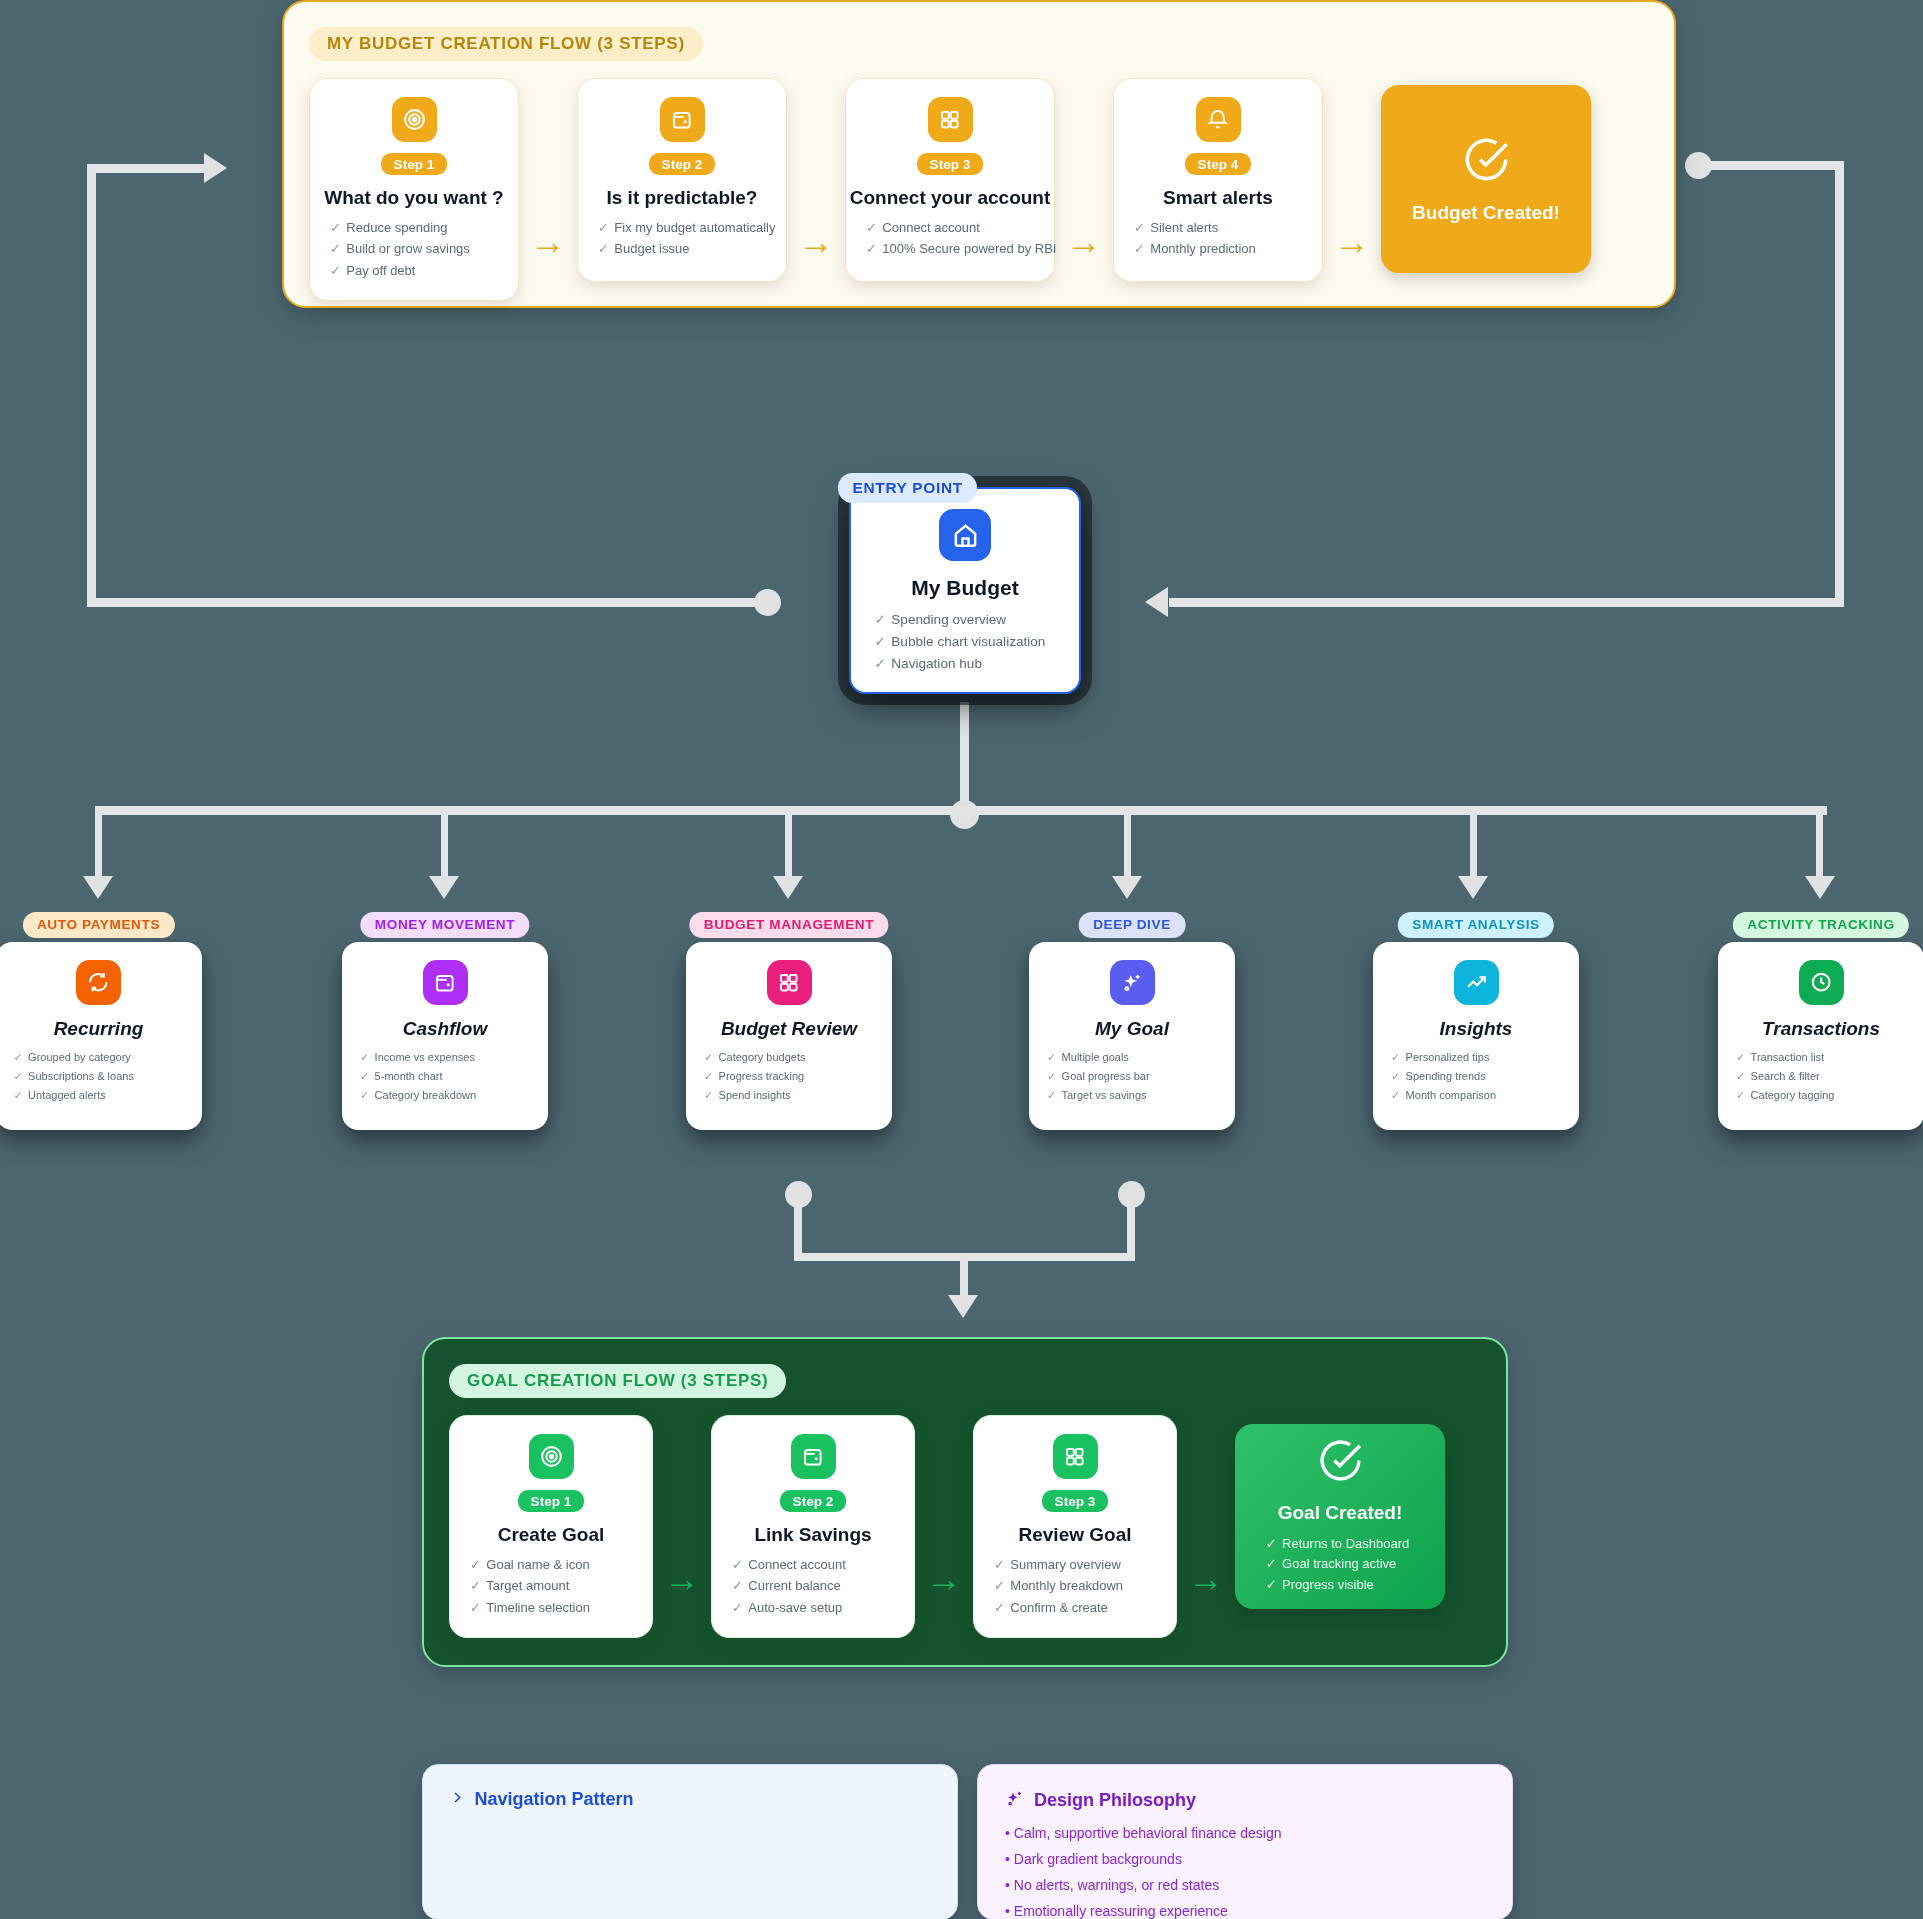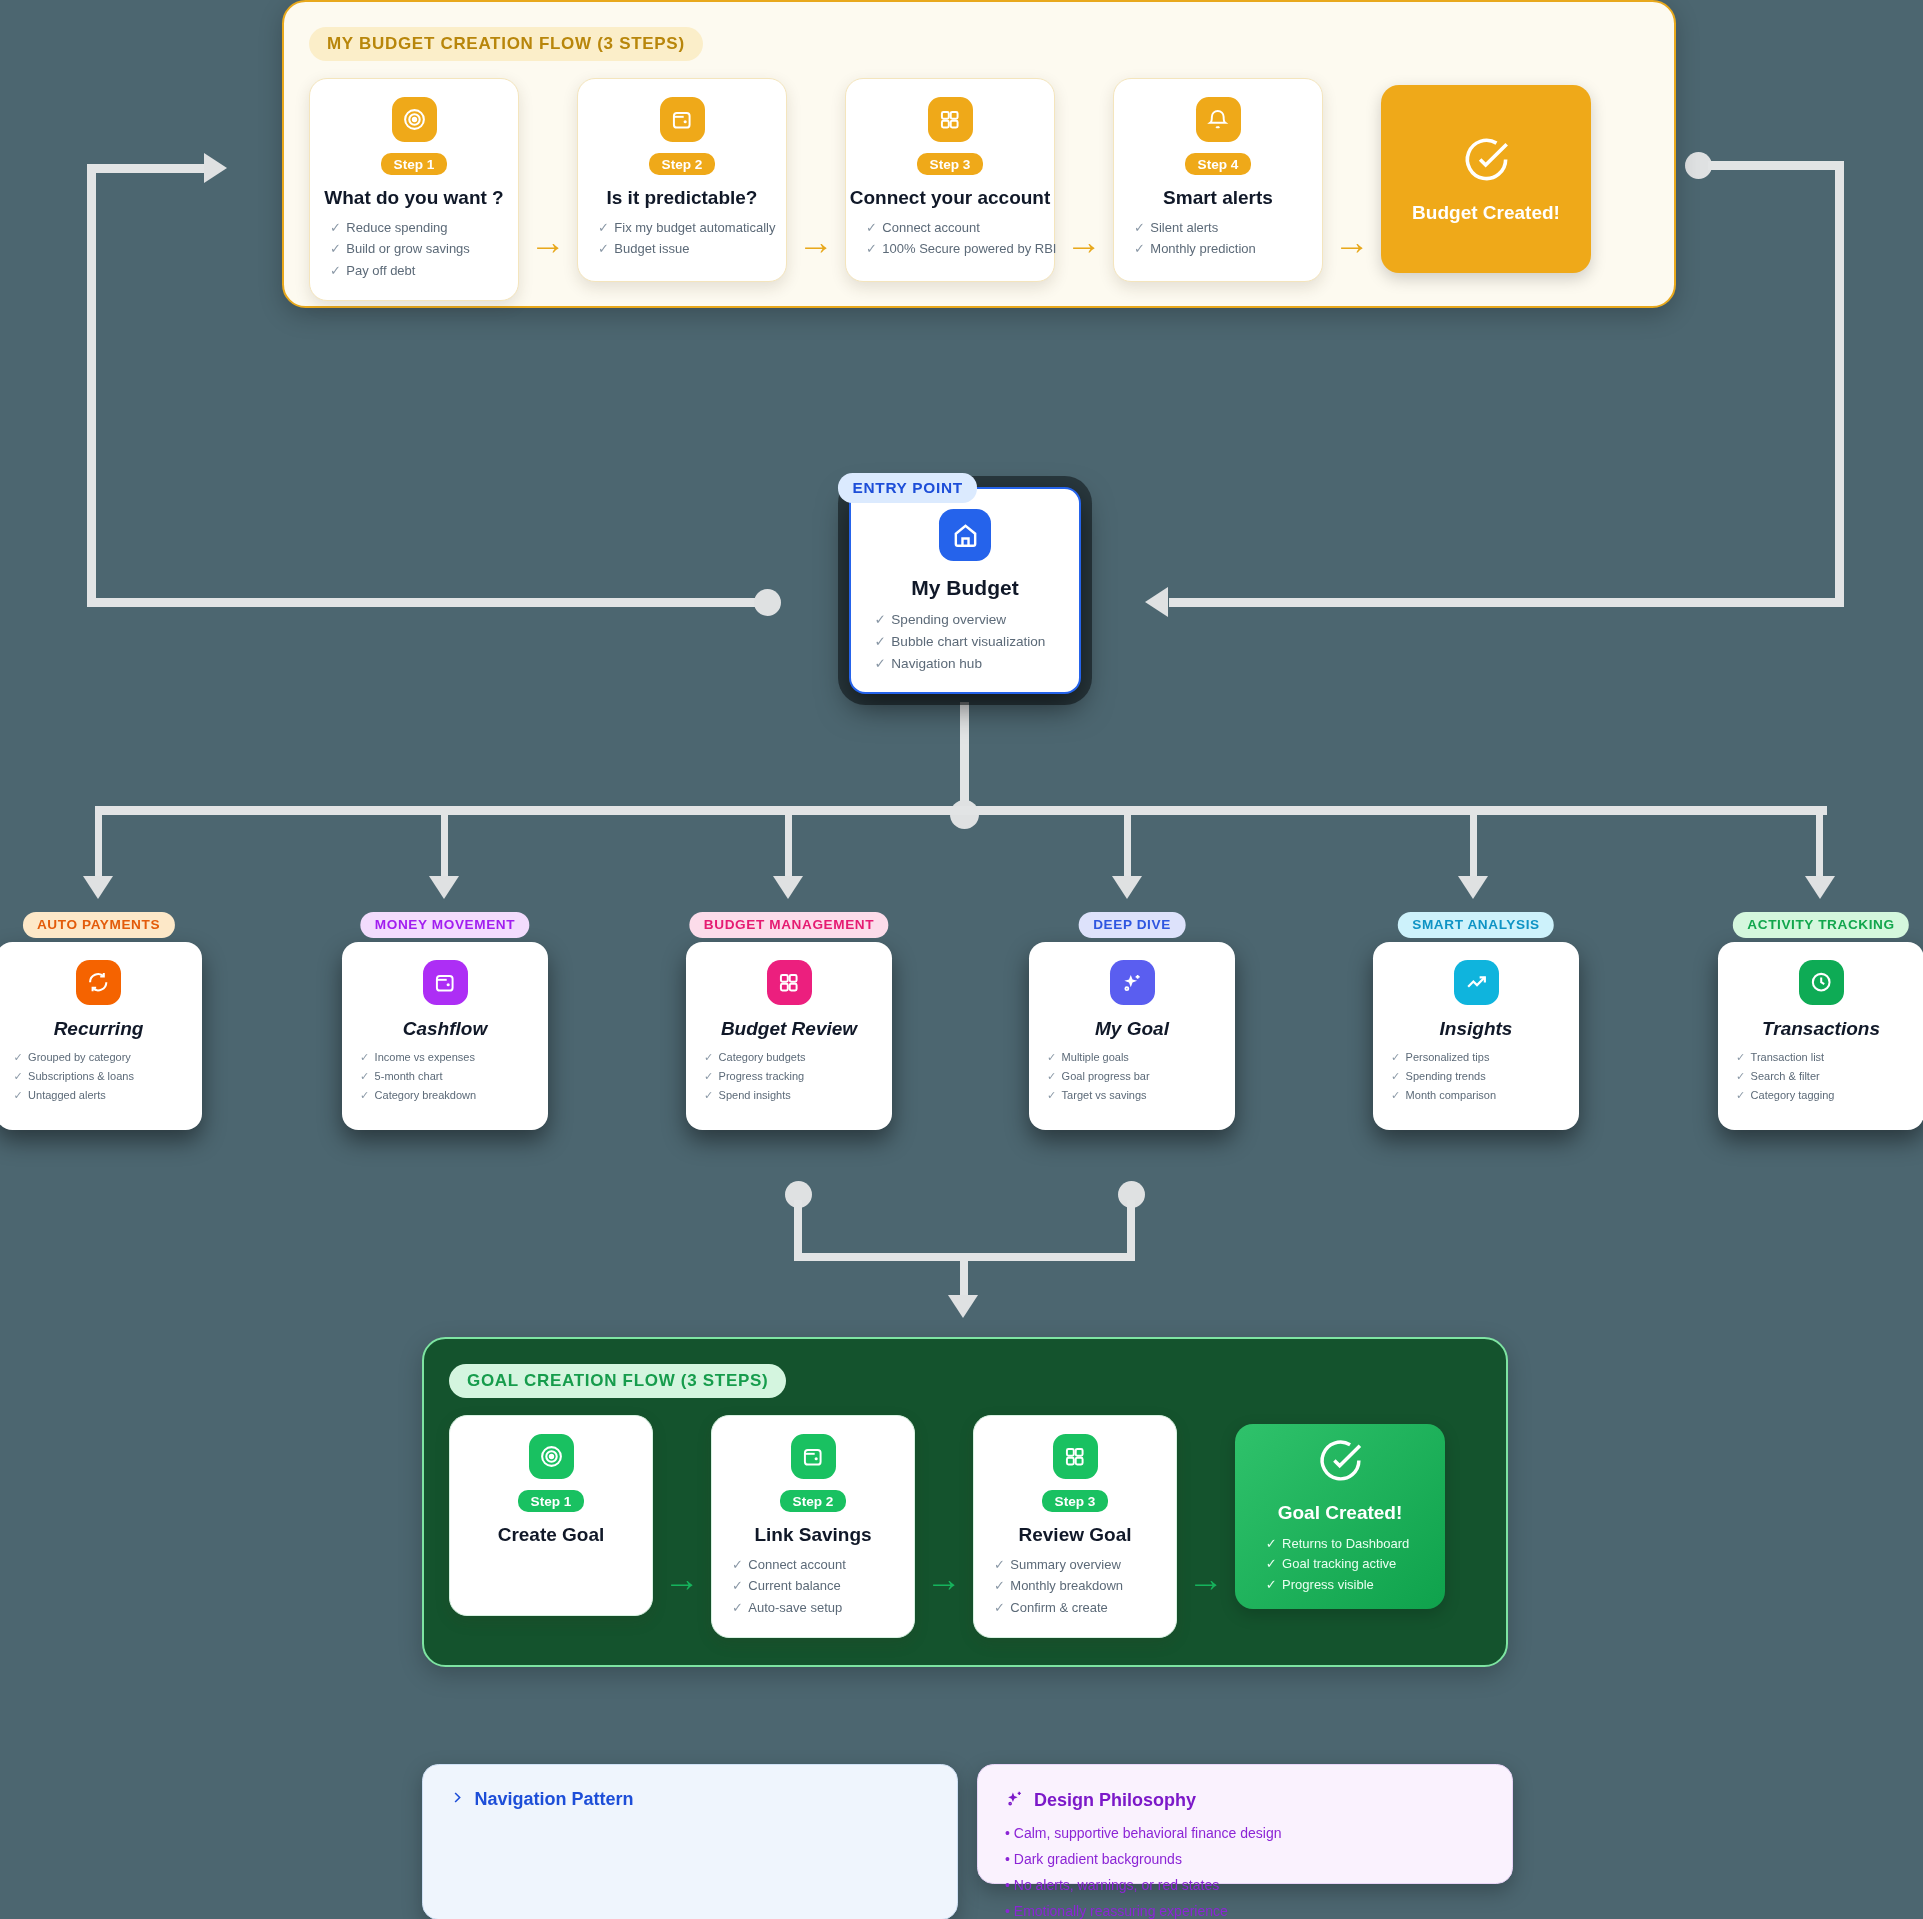--- a/index.html
+++ b/index.html
@@ -150,21 +150,21 @@
   .feature-list li { list-style: none; font-size: 11px; color: #5c6a78; margin-bottom: 6.3px; white-space: nowrap; }
   .feature-list li .tick { color: #8a98a6; margin-right: 5.4px; }
 
   
   .info-panel {
     position: absolute; border-radius: 16.3px; padding: 23.5px 27px;
     box-shadow: 0 7.2px 20px rgba(0,0,0,.25);
   }
   .info-panel.nav { left: 422px; top: 1764px; width: 536px; height: 156px;
     background: #eff5fd; border: 0.9px solid #cfe0f5; }
-  .info-panel.design { left: 977px; top: 1764px; width: 536px; height: 120px;
+  .info-panel.design { left: 977px; top: 1764px; width: 536px; height: 156px;
     background: #faf2fe; border: 0.9px solid #e8d4f7; }
   .info-head { display: flex; align-items: center; gap: 10px; font-size: 18px; font-weight: bold; }
   .info-panel.nav .info-head { color: #1d4ed8; }
   .info-panel.design .info-head { color: #7c19c9; }
   .info-list { margin-top: 12.7px; }
   .info-list li { list-style: none; font-size: 14px; margin-bottom: 10px; white-space: nowrap; }
   .info-panel.nav .info-list li { color: #2557c9; }
   .info-panel.design .info-list li { color: #8c25d6; }
 </style>
 </head>
@@ -436,20 +436,25 @@
       <div class="step-card goal">
         <div class="step-icon" style="background:#19c161;">
           <svg width="25" height="25" viewBox="0 0 24 24" fill="none" stroke="#fff" stroke-width="2">
             <circle cx="12" cy="12" r="9"></circle>
               <circle cx="12" cy="12" r="5"></circle>
               <circle cx="12" cy="12" r="1.6" fill="#fff"></circle>
           </svg>
         </div>
         <div class="step-badge" style="background:#19c161;">Step 1</div>
         <div class="step-title">Create Goal</div>
+        <ul class="step-list">
+          <li><span class="tick">✓</span><span>Goal name &amp; icon</span></li>
+          <li><span class="tick">✓</span><span>Target amount</span></li>
+          <li><span class="tick">✓</span><span>Timeline selection</span></li>
+        </ul>
       </div>
 
       <div class="step-arrow goal">→</div>
 
       <div class="step-card goal">
         <div class="step-icon" style="background:#19c161;">
           <svg width="23.5" height="23.5" viewBox="0 0 24 24" fill="none" stroke="#fff" stroke-width="2">
             <rect x="4" y="5" width="16" height="15" rx="3"></rect>
               <path d="M4 9h10"></path>
               <circle cx="15.5" cy="14" r="1.6" fill="#fff" stroke="none"></circle>

